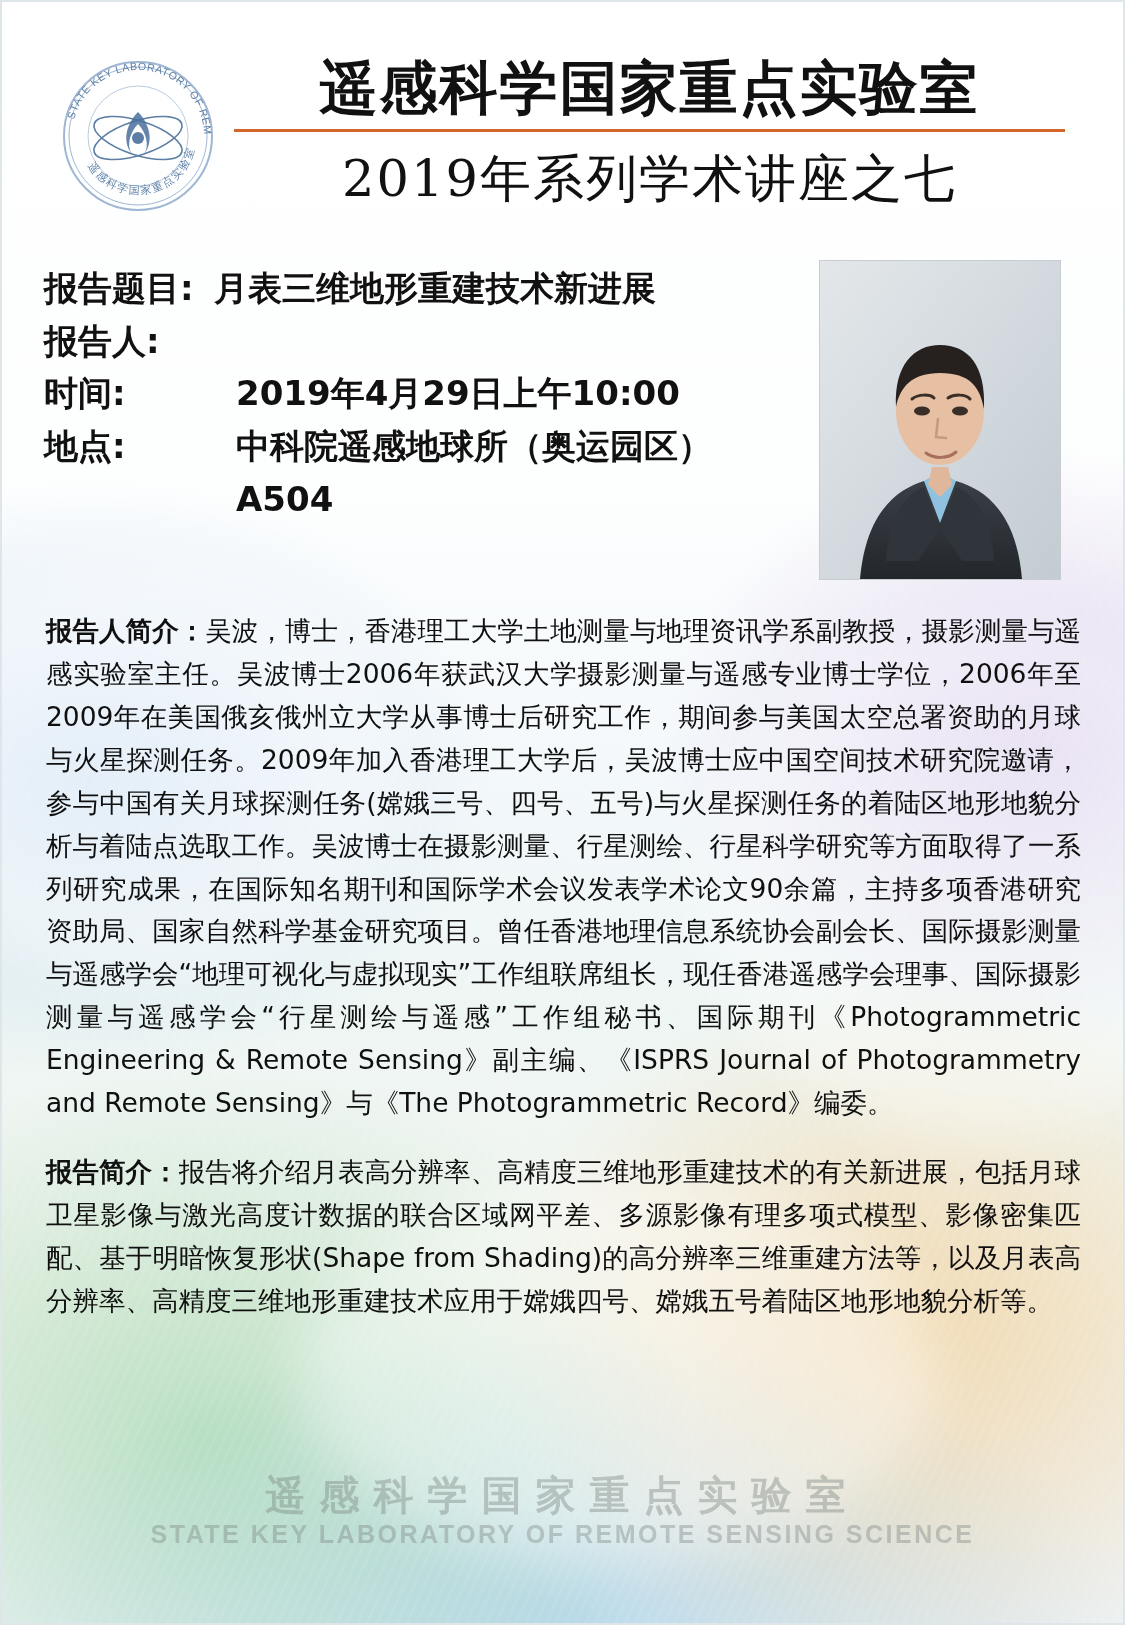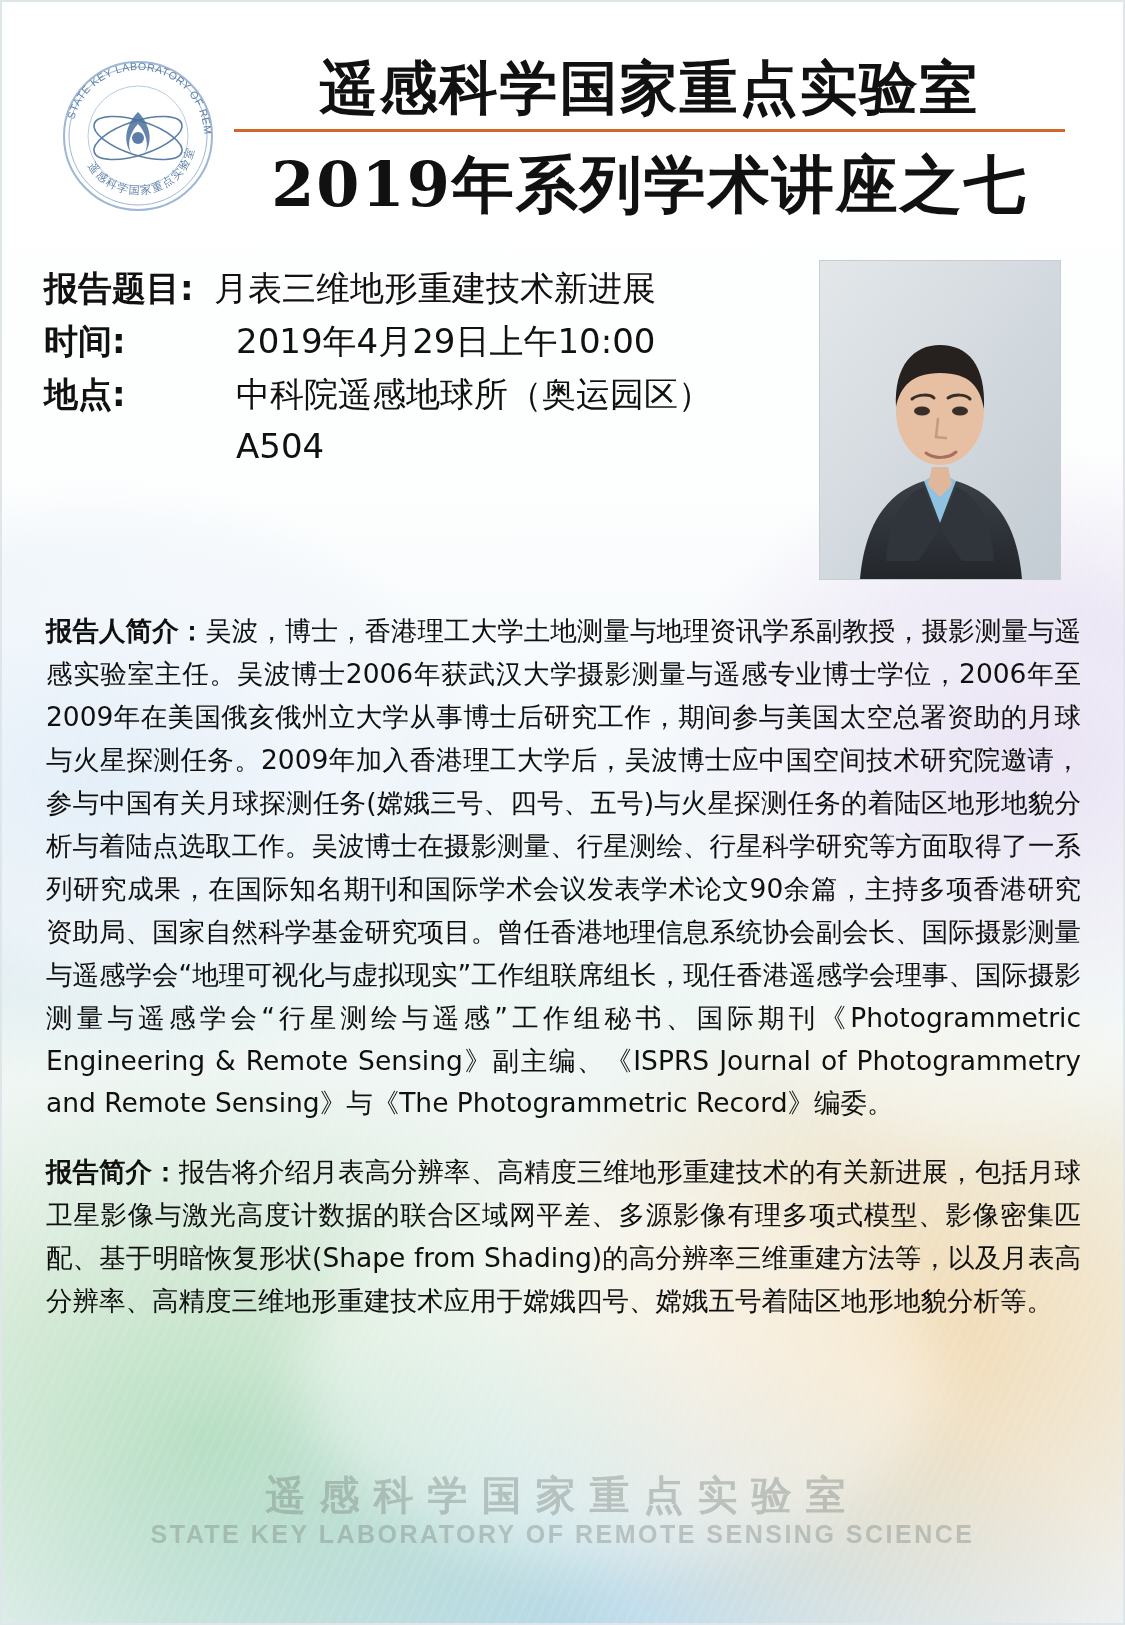--- a/index.html
+++ b/index.html
@@ -83,22 +83,22 @@
     padding-top: 10px;
     white-space: nowrap;
   }
   .title-rule {
     height: 3px;
     background: #d4662b;
     margin: 8px 4px 4px 4px;
   }
   .title-sub {
     font-family: "DejaVu Serif", "Liberation Serif", serif;
-    font-weight: bold;
-    font-size: 62px;
+    font-weight: normal;
+    font-size: 51px;
     letter-spacing: 2px;
     color: #111111;
     line-height: 1.2;
     padding-top: 12px;
     white-space: nowrap;
   }
 
   
   .info-wrap {
     position: relative;
@@ -120,20 +120,21 @@
     font-family: "DejaVu Sans", "Liberation Sans", sans-serif;
   }
   .info-label {
     flex: 0 0 170px;
     font-weight: bold;
     white-space: nowrap;
   }
   .info-value {
     flex: 1 1 auto;
     white-space: nowrap;
+    font-weight: bold;
   }
   .info-value.indent { padding-left: 22px; }
   .photo {
     flex: 0 0 240px;
     width: 240px;
     height: 318px;
     margin-left: 18px;
     margin-top: 2px;
     border: 1px solid #c8cdd2;
     position: relative;
@@ -227,20 +228,21 @@
     </div>
   </div>
 
   <div class="info-wrap">
     <div class="info-list">
       <div class="info-row">
         <span class="info-label">报告题目:</span>
         <span class="info-value">月表三维地形重建技术新进展</span>
       </div>
       <div class="info-row">
+        <span class="info-label">报告人:</span>
       </div>
       <div class="info-row">
         <span class="info-label">时间:</span>
         <span class="info-value indent">2019年4月29日上午10:00</span>
       </div>
       <div class="info-row">
         <span class="info-label">地点:</span>
         <span class="info-value indent">中科院遥感地球所（奥运园区）</span>
       </div>
       <div class="info-row">

